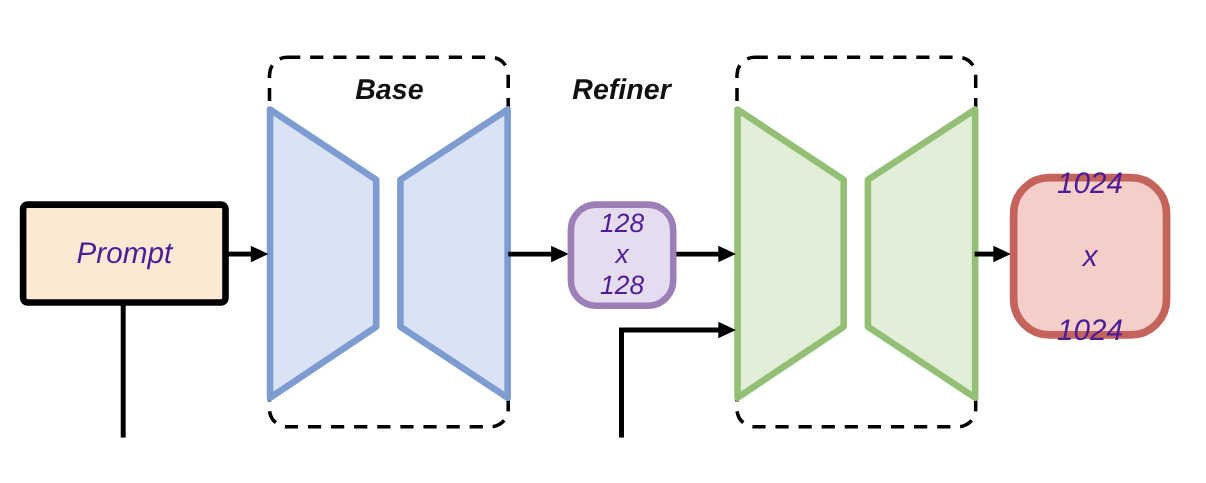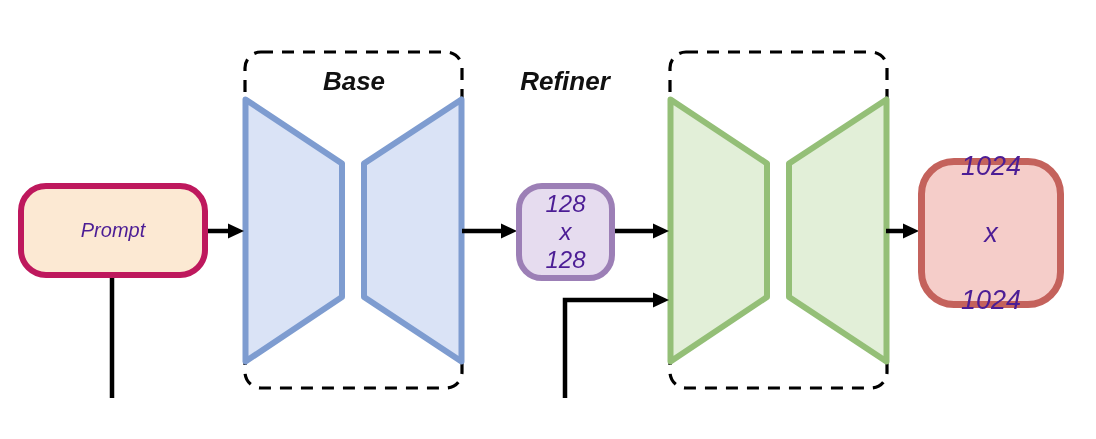--- a/index.html
+++ b/index.html
@@ -29,23 +29,23 @@
     align-items: center;
     justify-content: center;
     color: #4c1d95;
     text-align: center;
     z-index: 2;
   }
   .prompt-box {
     left: 18px; top: 183px;
     width: 190px; height: 95px;
     background: #FCE9D3;
-    border: 6px solid #be185d;
-    border-radius: 28px;
-    font-size: 20px;
+    border: 6px solid #000000;
+    border-radius: 7px;
+    font-size: 27px;
   }
   .latent-box {
     left: 516px; top: 183px;
     width: 99px; height: 98px;
     background: #E6DCEF;
     border: 6px solid #9C7FB6;
     border-radius: 26px;
     font-size: 24px;
     line-height: 28px;
   }

